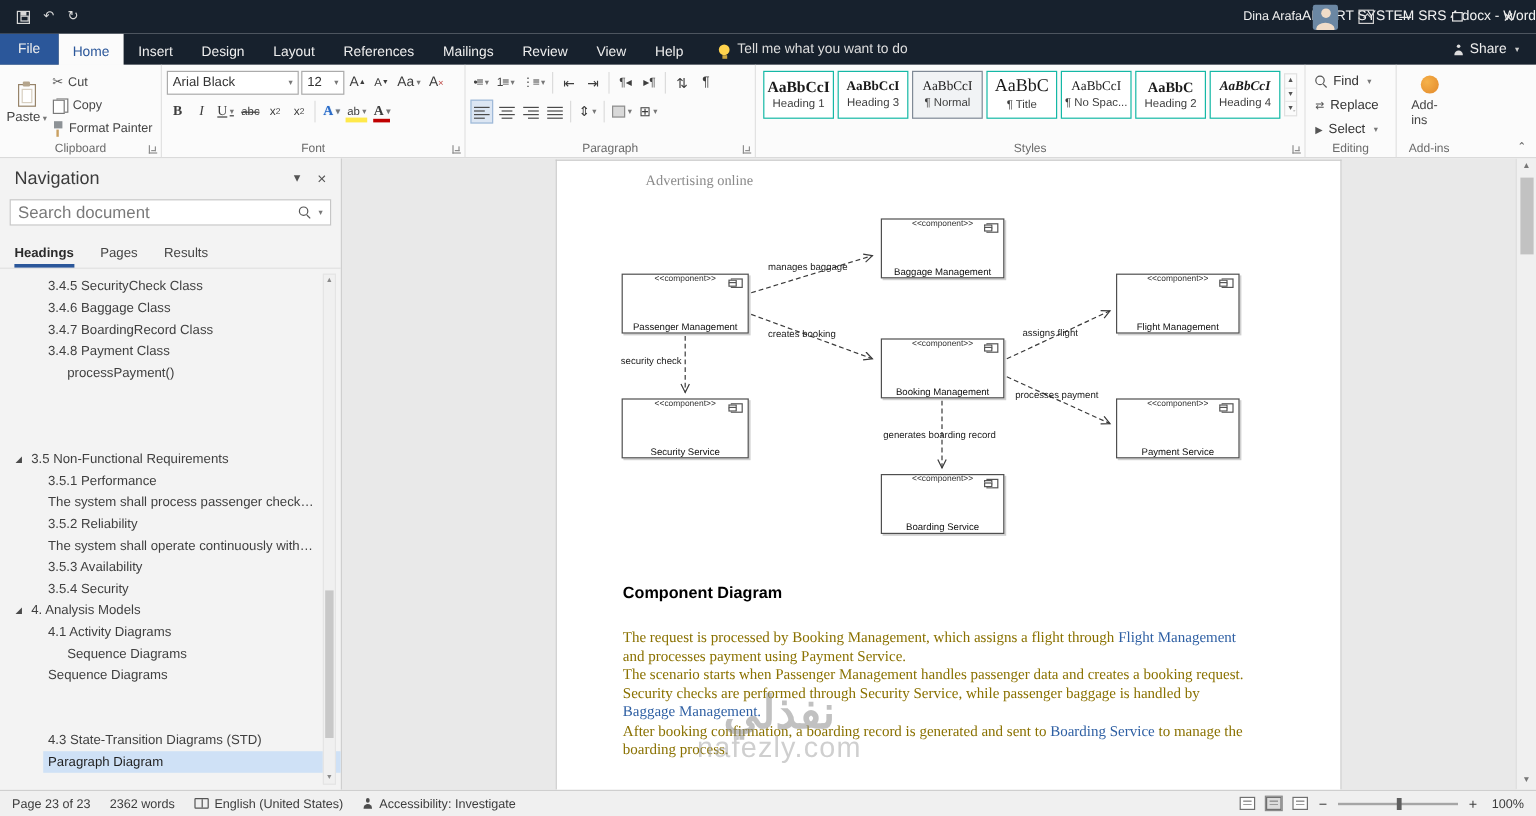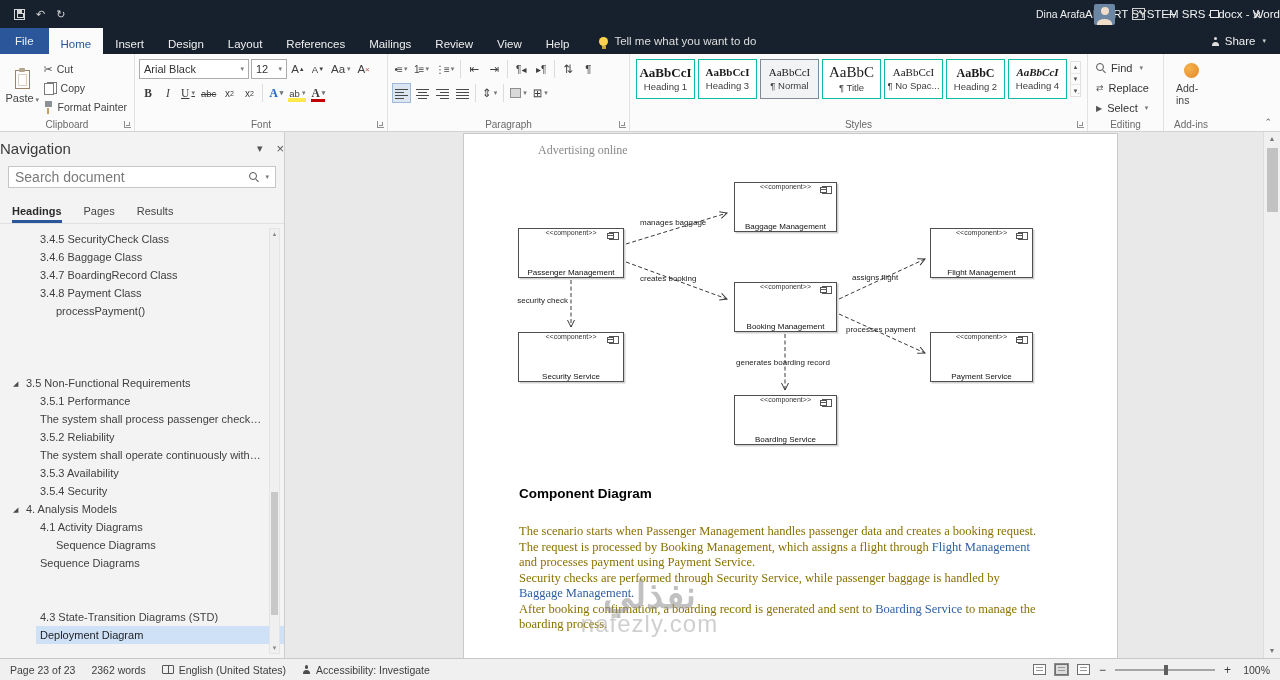--- a/index.html
+++ b/index.html
@@ -96,21 +96,21 @@
 .mag{width:10px;height:10px;position:relative;display:inline-block}
 .mag::before{content:'';position:absolute;top:0;left:0;width:6px;height:6px;border:1.3px solid #555;border-radius:50%}
 .mag::after{content:'';position:absolute;width:4px;height:1.3px;background:#555;transform:rotate(45deg);left:6px;top:7.5px}
 .addins-btn{display:flex;flex-direction:column;align-items:center;gap:4px;padding:6px 8px;font-size:10.5px;color:#444}
 .addins-ico{width:15px;height:15px;border-radius:50%;background:radial-gradient(circle at 35% 35%,#f6b24a,#e2882a)}
 .rib-collapse{position:absolute;right:8px;bottom:4px;font-size:9px;color:#666}
 
 
 #main{flex:1;display:flex;min-height:0}
 #navpane{width:285px;background:#f3f3f3;border-right:1px solid #cfcfcf;position:relative;display:flex;flex-direction:column;flex:0 0 auto}
-.nav-head{height:32px;display:flex;align-items:center;padding:0 0;gap:14px}
+.nav-head{height:32px;display:flex;align-items:center;padding:0 12px;gap:14px}
 .nav-title{flex:1;font-size:15px;color:#3b3b3b}
 .nav-hico{font-size:11px;color:#555}
 .nav-search{margin:2px 8px 8px;height:22px;background:#fff;border:1px solid #c6c6c6;display:flex;align-items:center;padding:0 6px;gap:4px}
 .nav-search input{border:none;outline:none;background:transparent;font-size:14px;flex:1;color:#333;font-family:"Liberation Sans",sans-serif}
 .nav-search input::placeholder{color:#7a7a7a}
 .nav-tabs{height:28px;display:flex;align-items:flex-end;gap:22px;padding:0 12px;border-bottom:1px solid #e0e0e0}
 .ntab{font-size:11px;color:#444;padding-bottom:6px}
 .ntab.active{font-weight:bold;color:#2b2b2b;border-bottom:3px solid #2b579a;padding-bottom:3px}
 #nav-list{flex:1;overflow:hidden;padding-top:6px;position:relative}
 .nav-item{height:18px;line-height:18px;font-size:11px;color:#3f3f3f;white-space:nowrap;overflow:hidden;text-overflow:ellipsis;padding-right:22px}
@@ -421,21 +421,21 @@
           <div class="nav-item lvl2"><span>3.5.2 Reliability</span></div>
           <div class="nav-item lvl2"><span>The system shall operate continuously with mi...</span></div>
           <div class="nav-item lvl2"><span>3.5.3 Availability</span></div>
           <div class="nav-item lvl2"><span>3.5.4 Security</span></div>
           <div class="nav-item lvl1"><span class="tri">◢</span><span>4. Analysis Models</span></div>
           <div class="nav-item lvl2"><span>4.1 Activity Diagrams</span></div>
           <div class="nav-item lvl3"><span>Sequence Diagrams</span></div>
           <div class="nav-item lvl2"><span>Sequence Diagrams</span></div>
           <div class="nav-gap" style="height: 36px;"></div>
           <div class="nav-item lvl2"><span>4.3 State-Transition Diagrams (STD)</span></div>
-          <div class="nav-item lvl2 sel" style="margin-left: 36px; padding-left: 4px;"><span>Deployment Diagram</span></div>
+          <div class="nav-item lvl2 sel" style="margin-left: 36px; padding-left: 4px;"><span>Paragraph Diagram</span></div>
         </div>
       <div class="nscroll">
         <span class="nsarr" style="top:0">▲</span>
         <div class="nsthumb"></div>
         <span class="nsarr" style="bottom:0">▼</span>
       </div>
     </div>
 
     <div id="docarea">
       <div id="page">
@@ -499,22 +499,22 @@
               <span class="dlabel" style="left: 176px; top: 102px;">creates booking</span>
               <span class="dlabel" style="left: 44px; top: 124px; width: 60px; text-align: right;">security check</span>
               <span class="dlabel" style="left: 388px; top: 101px;">assigns flight</span>
               <span class="dlabel" style="left: 382px; top: 153px;">processes payment</span>
               <span class="dlabel" style="left: 272px; top: 186px;">generates boarding record</span>
             </div>
         </div>
 
         <div class="doc-heading">Component Diagram</div>
         <div id="doc-paragraphs">
+            <div class="dpara"><span class="seg-olive">The request is processed by Booking Management, which assigns a flight through </span><span class="seg-blue">Flight Management</span><span class="seg-olive"> and processes payment using Payment Service.</span></div>
             <div class="dpara"><span class="seg-olive">The scenario starts when Passenger Management handles passenger data and creates a booking request.</span></div>
-            <div class="dpara"><span class="seg-olive">The request is processed by Booking Management, which assigns a flight through </span><span class="seg-blue">Flight Management</span><span class="seg-olive"> and processes payment using Payment Service.</span></div>
             <div class="dpara"><span class="seg-olive">Security checks are performed through Security Service, while passenger baggage is handled by </span><span class="seg-blue">Baggage Management.</span></div>
             <div class="dpara"><span class="seg-olive">After booking confirmation, a boarding record is generated and sent to </span><span class="seg-blue">Boarding Service</span><span class="seg-olive"> to manage the boarding process.</span></div>
           </div>
 
         <div class="watermark">
           <div class="wm-ar">نفذلي</div>
           <div class="wm-en">nafezly.com</div>
         </div>
       </div>
 

